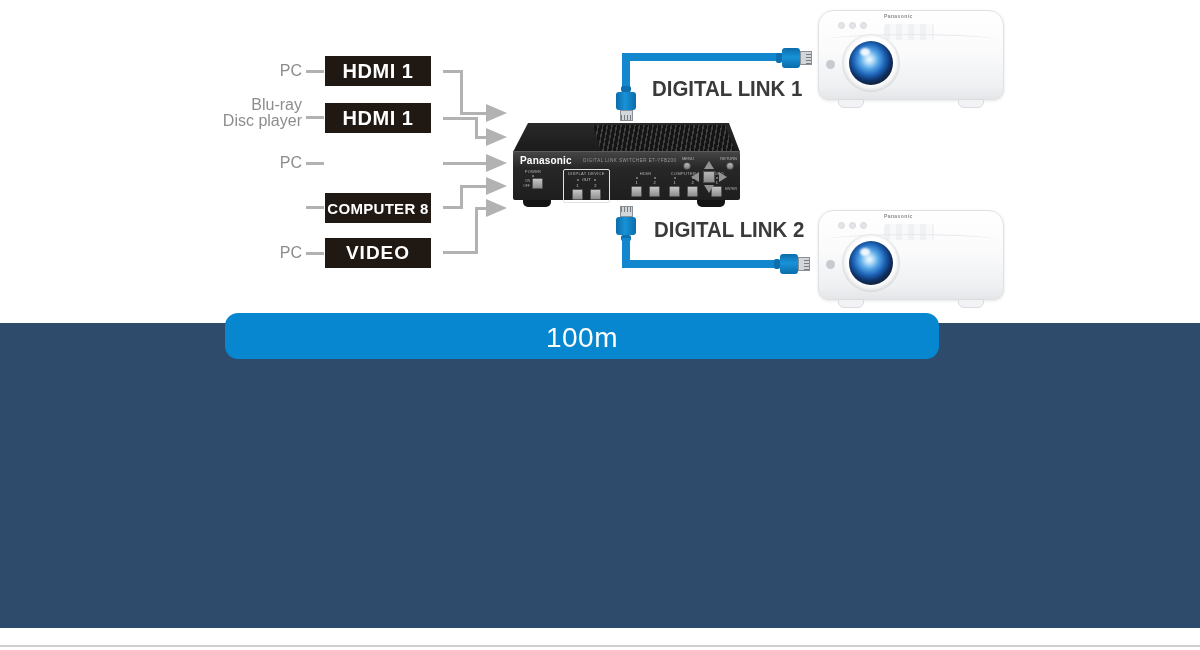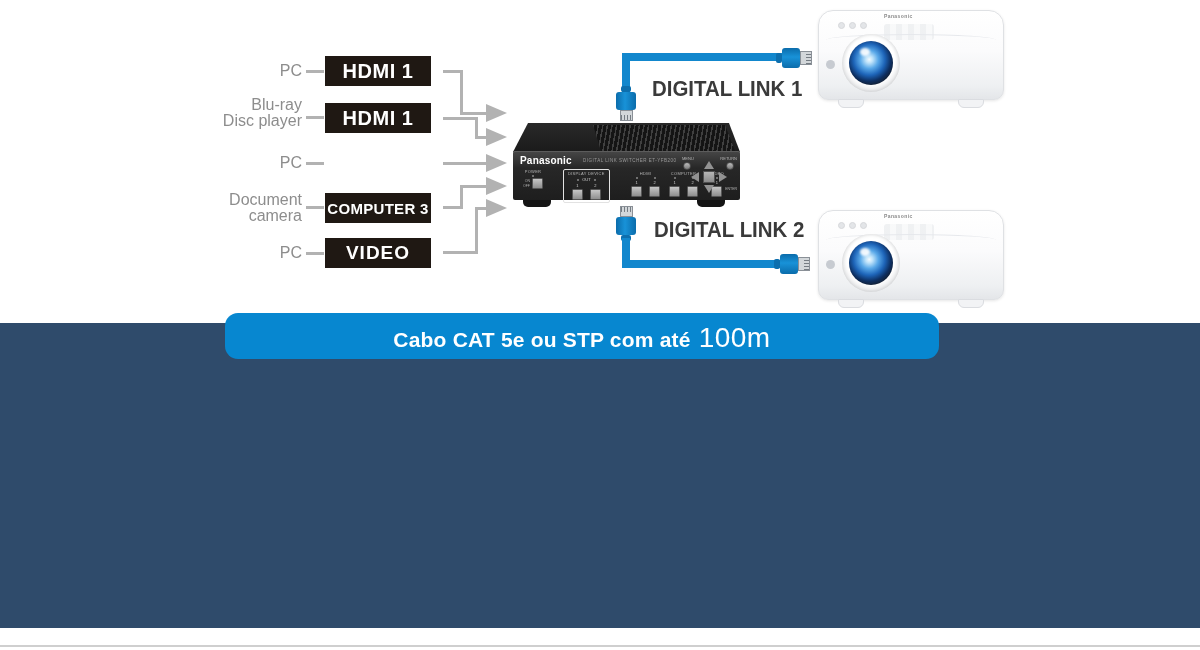--- a/index.html
+++ b/index.html
@@ -146,51 +146,46 @@
 </style>
 </head>
 <body>
 
 <div class="stage">
 
   <div class="navy"></div>
   <div class="bottom-line"></div>
 
   <div class="banner">
-    <span class="b-main">Cabo CAT 5e ou STP com até</span>
     <span class="b-big">100m</span>
   </div>
 
   <div class="src r1">
       <span>PC</span>
     </div>
   <div class="src r2">
       <span>Blu-ray</span>
       <span>Disc player</span>
     </div>
   <div class="src r3">
       <span>PC</span>
-    </div>
-  <div class="src r4">
-      <span>Document</span>
-      <span>camera</span>
     </div>
   <div class="src r5">
       <span>PC</span>
     </div>
 
   <div class="dash r1"></div>
   <div class="dash r2"></div>
   <div class="dash r3"></div>
   <div class="dash r4"></div>
   <div class="dash r5"></div>
 
   <div class="port r1 f-lg">HDMI 1</div>
   <div class="port r2 f-lg">HDMI 1</div>
-  <div class="port r4 f-md">COMPUTER 3</div>
+  <div class="port r4 f-md">COMPUTER 8</div>
   <div class="port r5 f-v">VIDEO</div>
 
   <div class="seg" style="left:443px;top:70px;width:20px;height:3px"></div>
   <div class="seg" style="left:460px;top:70px;width:3px;height:45px"></div>
   <div class="seg" style="left:460px;top:112px;width:28px;height:3px"></div>
   <div class="head" style="top:104px"></div>
 
   <div class="seg" style="left:443px;top:117px;width:35px;height:3px"></div>
   <div class="seg" style="left:475px;top:117px;width:3px;height:22px"></div>
   <div class="seg" style="left:475px;top:136px;width:13px;height:3px"></div>

